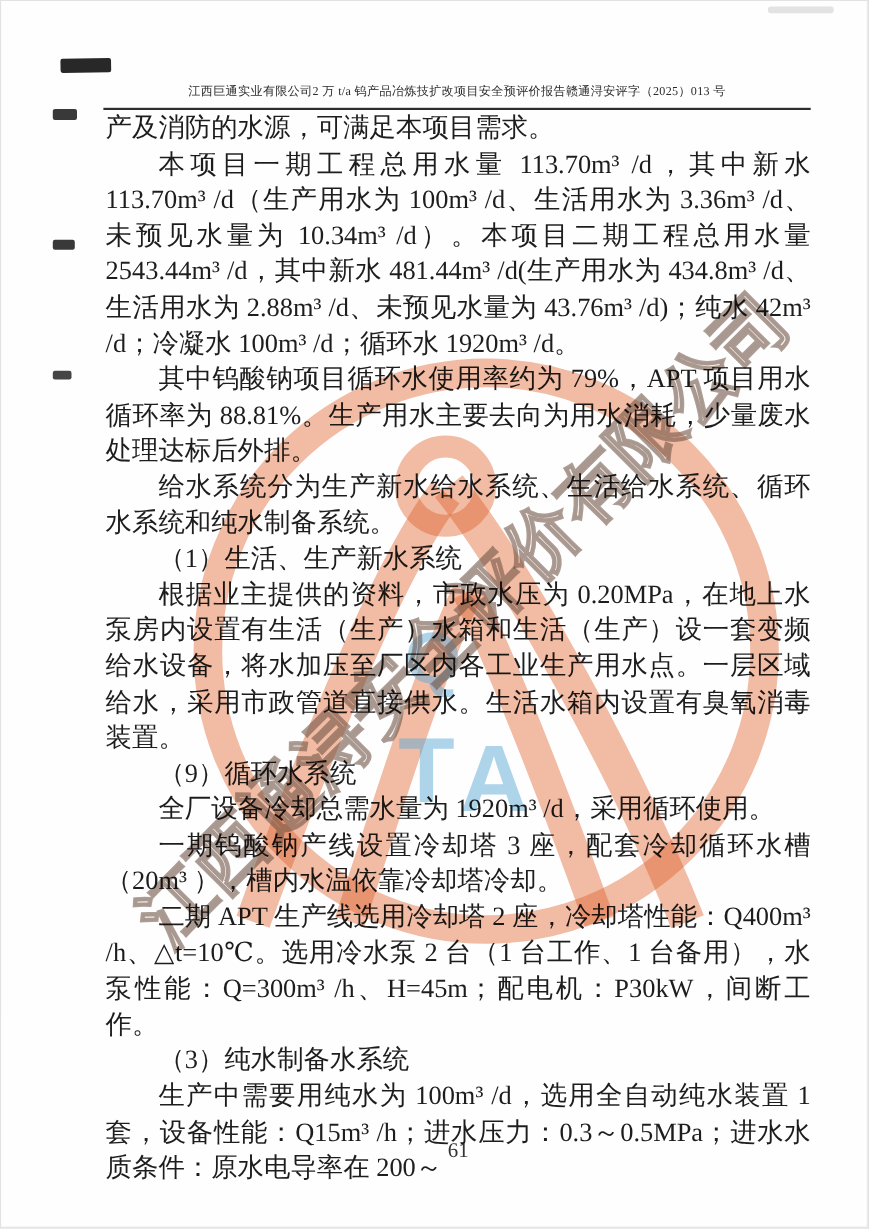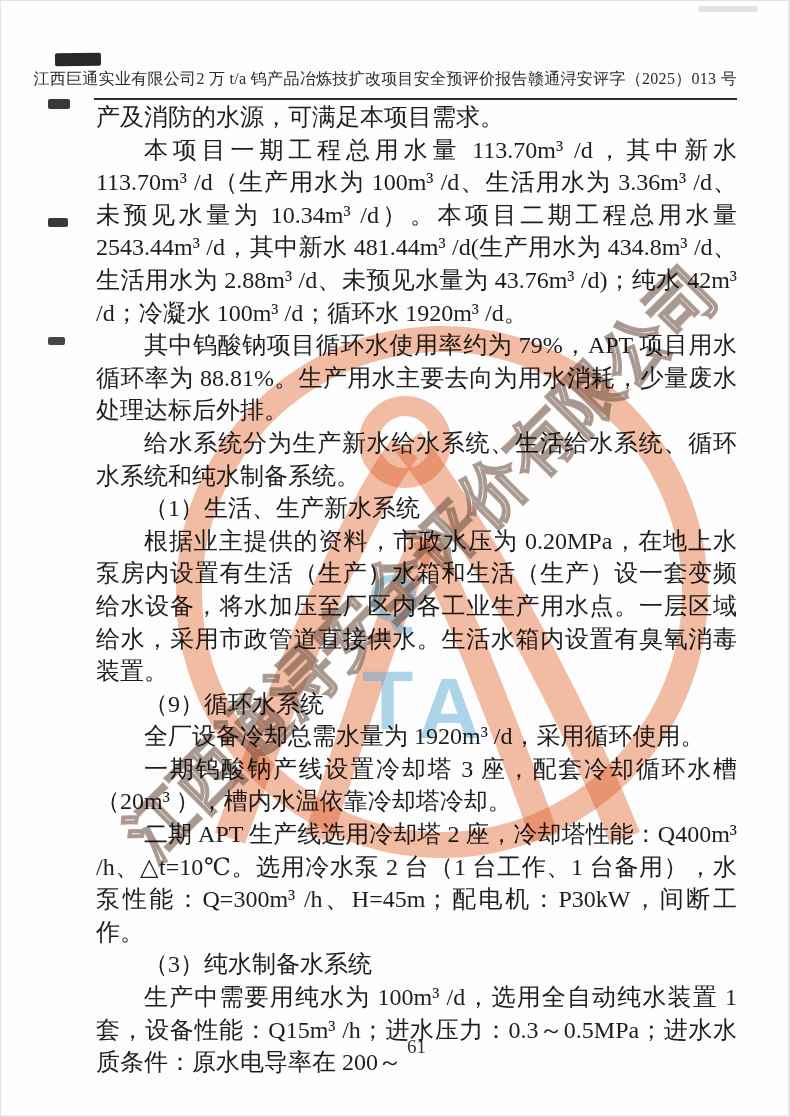--- a/index.html
+++ b/index.html
@@ -8,22 +8,22 @@
     background:#ffffff;
     font-family:"Liberation Serif","DejaVu Serif",serif;
   }
   .page{
     position:absolute;inset:0;background:#fefefe;
     box-shadow:inset 0 0 0 1px #e2e2e2, inset -2px 0 0 #ececec, inset 0 -2px 0 #ececec;
   }
   
   .header{
     position:absolute;left:94px;top:68px;width:643px;height:22px;
-    display:flex;justify-content:flex-end;align-items:flex-end;
-    font-size:16px;color:#2b2b2b;letter-spacing:.3px;white-space:nowrap;
+    display:flex;justify-content:center;align-items:flex-end;
+    font-size:11px;color:#2b2b2b;letter-spacing:.3px;white-space:nowrap;
   }
   .header-rule{
     position:absolute;left:94px;top:98px;width:643px;height:2px;background:#2d2d2d;
   }
   
   .content{
     position:absolute;left:96px;top:101px;width:641px;z-index:1;
     font-size:24px;line-height:32.6px;color:#1d1d1d;
     text-align:justify;
   }

